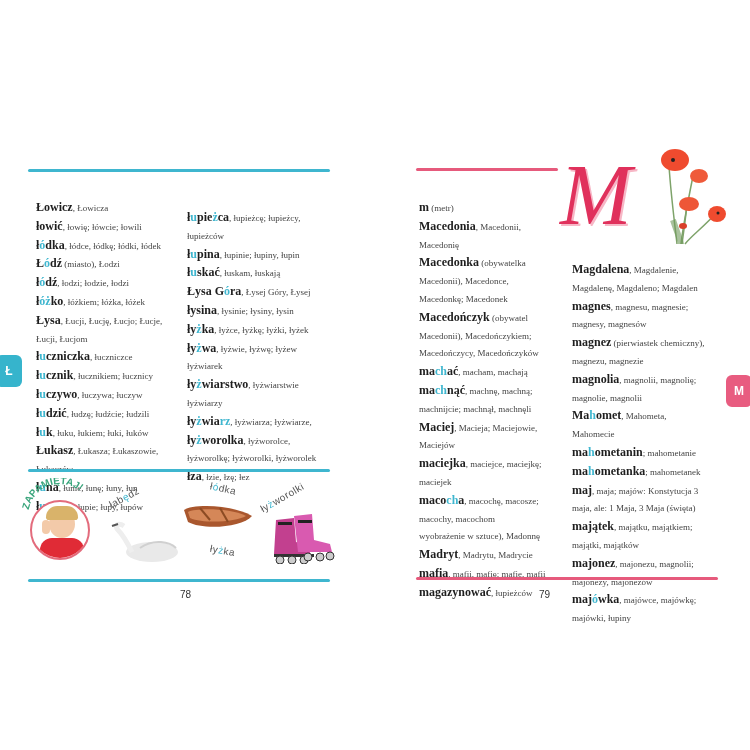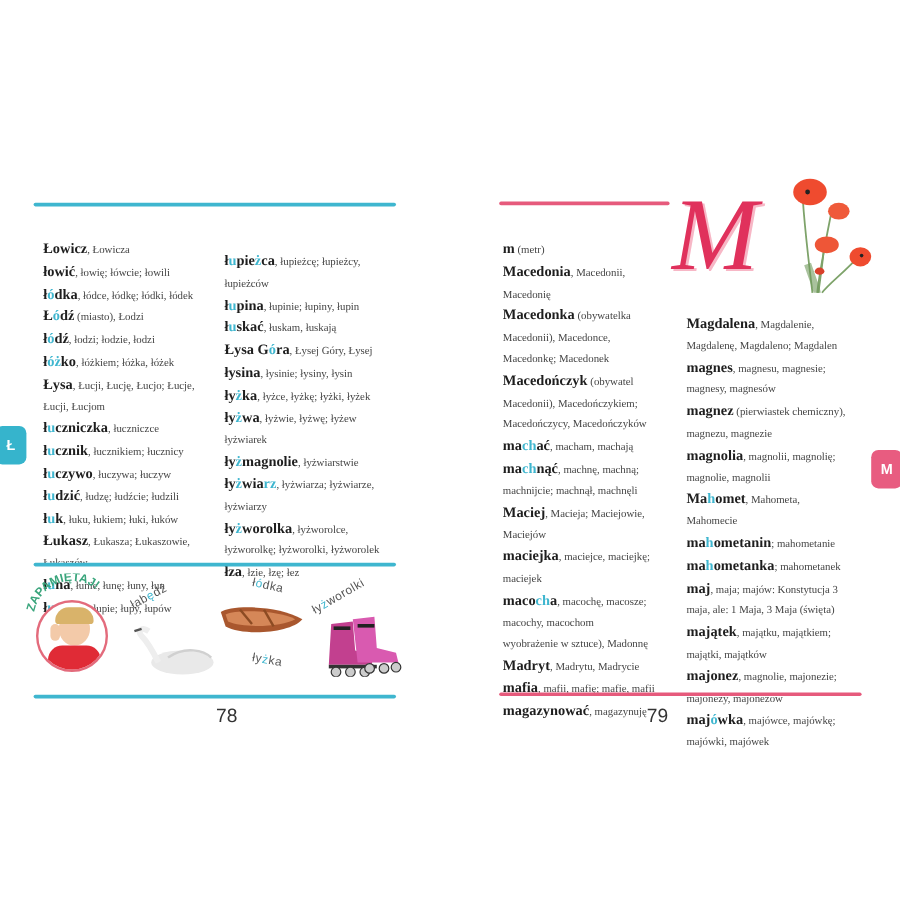--- a/index.html
+++ b/index.html
@@ -19,21 +19,21 @@
   .hw { font-weight: bold; font-size: 12px; color: #1e1e1e; }
   .hw .hl { color: #3fb6cf; }
   .forms { color: #444; font-size: 9px; }
 
   .tab { position: absolute; width: 26px; height: 32px; border-radius: 6px; color: #fff;
          font-family: "Liberation Sans", sans-serif; font-weight: bold; font-size: 12px;
          display: flex; align-items: center; justify-content: center; }
   .tab-blue { background: #36b4cc; left: -4px; top: 355px; }
   .tab-pink { background: #e85c80; right: -2px; top: 375px; }
 
-  .page-num { position: absolute; font-family: "Liberation Sans", sans-serif; font-size: 16px; color: #333; }
+  .page-num { position: absolute; font-family: "Liberation Sans", sans-serif; font-size: 10px; color: #333; }
 
   .big-letter { position: absolute; left: 185px; top: 152px; font-family: "Liberation Serif", serif;
                 font-size: 86px; color: #e0315c; font-style: italic; line-height: 1;
                 text-shadow: 2px 2px 0 #f7b7c6; }
 
   .label-rot { position: absolute; font-family: "Liberation Sans", sans-serif; font-size: 10px; color: #555; letter-spacing: 0.5px; }
   .label-rot .hl { color: #3fb6cf; }
 </style>
 </head>
 <body>
@@ -63,23 +63,23 @@
   <div class="col" id="l-col2" style="left:187px; top:190px; width:150px;font-family:Liberation Serif, serif;">
       <div class="entry-line"><span class="hw"><span>ł</span><span class="hl">u</span><span>pie</span><span class="hl">ż</span><span>ca</span></span><span class="forms">, łupieżcę; łupieżcy,</span></div>
       <div class="entry-line"><span class="forms">łupieżców</span></div>
       <div class="entry-line"><span class="hw"><span>ł</span><span class="hl">u</span><span>pina</span></span><span class="forms">, łupinie; łupiny, łupin</span></div>
       <div class="entry-line"><span class="hw"><span>ł</span><span class="hl">u</span><span>skać</span></span><span class="forms">, łuskam, łuskają</span></div>
       <div class="entry-line"><span class="hw"><span>Łysa G</span><span class="hl">ó</span><span>ra</span></span><span class="forms">, Łysej Góry, Łysej</span></div>
       <div class="entry-line"><span class="hw"><span>łysina</span></span><span class="forms">, łysinie; łysiny, łysin</span></div>
       <div class="entry-line"><span class="hw"><span>ły</span><span class="hl">ż</span><span>ka</span></span><span class="forms">, łyżce, łyżkę; łyżki, łyżek</span></div>
       <div class="entry-line"><span class="hw"><span>ły</span><span class="hl">ż</span><span>wa</span></span><span class="forms">, łyżwie, łyżwę; łyżew</span></div>
       <div class="entry-line"><span class="forms">łyżwiarek</span></div>
-      <div class="entry-line"><span class="hw"><span>ły</span><span class="hl">ż</span><span>magnolie</span></span><span class="forms">, łyżwiarstwie</span></div>
+      <div class="entry-line"><span class="hw"><span>ły</span><span class="hl">ż</span><span>wiarstwo</span></span><span class="forms">, łyżwiarstwie</span></div>
+      <div class="entry-line"><span class="forms">łyżwiarzy</span></div>
       <div class="entry-line"><span class="hw"><span>ły</span><span class="hl">ż</span><span>wia</span><span class="hl">rz</span></span><span class="forms">, łyżwiarza; łyżwiarze,</span></div>
-      <div class="entry-line"><span class="forms">łyżwiarzy</span></div>
       <div class="entry-line"><span class="hw"><span>ły</span><span class="hl">ż</span><span>worolka</span></span><span class="forms">, łyżworolce,</span></div>
       <div class="entry-line"><span class="forms">łyżworolkę; łyżworolki, łyżworolek</span></div>
       <div class="entry-line"><span class="hw"><span>łza</span></span><span class="forms">, łzie, łzę; łez</span></div>
     </div>
 
   <div class="tab tab-blue">
     <span>Ł</span>
   </div>
 
   <div class="rule rule-blue" style="left:28px; top:469px; width:302px;"></div>
@@ -179,43 +179,43 @@
       <div class="entry-line"><span class="forms">machnijcie; machnął, machnęli</span></div>
       <div class="entry-line"><span class="hw"><span>Maciej</span></span><span class="forms">, Macieja; Maciejowie,</span></div>
       <div class="entry-line"><span class="forms">Maciejów</span></div>
       <div class="entry-line"><span class="hw"><span>maciejka</span></span><span class="forms">, maciejce, maciejkę;</span></div>
       <div class="entry-line"><span class="forms">maciejek</span></div>
       <div class="entry-line"><span class="hw"><span>maco</span><span class="hl">ch</span><span>a</span></span><span class="forms">, macochę, macosze;</span></div>
       <div class="entry-line"><span class="forms">macochy, macochom</span></div>
       <div class="entry-line"><span class="forms">wyobrażenie w sztuce), Madonnę</span></div>
       <div class="entry-line"><span class="hw"><span>Madryt</span></span><span class="forms">, Madrytu, Madrycie</span></div>
       <div class="entry-line"><span class="hw"><span>mafia</span></span><span class="forms">, mafii, mafię; mafie, mafii</span></div>
-      <div class="entry-line"><span class="hw"><span>magazynować</span></span><span class="forms">, magazynuję</span></div>
+      <div class="entry-line"><span class="hw"><span>magazynować</span></span><span class="forms">, łupieżców</span></div>
     </div>
   <div class="col" id="r-col2" style="left:197px; top:242px; width:155px;">
       <div class="entry-line"><span class="hw"><span>Magdalena</span></span><span class="forms">, Magdalenie,</span></div>
       <div class="entry-line"><span class="forms">Magdalenę, Magdaleno; Magdalen</span></div>
       <div class="entry-line"><span class="hw"><span>magnes</span></span><span class="forms">, magnesu, magnesie;</span></div>
       <div class="entry-line"><span class="forms">magnesy, magnesów</span></div>
       <div class="entry-line"><span class="hw"><span>magnez</span></span><span class="forms"> (pierwiastek chemiczny),</span></div>
       <div class="entry-line"><span class="forms">magnezu, magnezie</span></div>
       <div class="entry-line"><span class="hw"><span>magnolia</span></span><span class="forms">, magnolii, magnolię;</span></div>
       <div class="entry-line"><span class="forms">magnolie, magnolii</span></div>
       <div class="entry-line"><span class="hw"><span>Ma</span><span class="hl">h</span><span>omet</span></span><span class="forms">, Mahometa,</span></div>
       <div class="entry-line"><span class="forms">Mahomecie</span></div>
       <div class="entry-line"><span class="hw"><span>ma</span><span class="hl">h</span><span>ometanin</span></span><span class="forms">; mahometanie</span></div>
       <div class="entry-line"><span class="hw"><span>ma</span><span class="hl">h</span><span>ometanka</span></span><span class="forms">; mahometanek</span></div>
       <div class="entry-line"><span class="hw"><span>maj</span></span><span class="forms">, maja; majów: Konstytucja 3</span></div>
       <div class="entry-line"><span class="forms">maja, ale: 1 Maja, 3 Maja (święta)</span></div>
       <div class="entry-line"><span class="hw"><span>majątek</span></span><span class="forms">, majątku, majątkiem;</span></div>
       <div class="entry-line"><span class="forms">majątki, majątków</span></div>
-      <div class="entry-line"><span class="hw"><span>majonez</span></span><span class="forms">, magnolie, majonezie;</span></div>
+      <div class="entry-line"><span class="hw"><span>majonez</span></span><span class="forms">, majonezu, magnolii;</span></div>
       <div class="entry-line"><span class="forms">majonezy, majonezów</span></div>
       <div class="entry-line"><span class="hw"><span>maj</span><span class="hl">ó</span><span>wka</span></span><span class="forms">, majówce, majówkę;</span></div>
-      <div class="entry-line"><span class="forms">majówki, majówek</span></div>
+      <div class="entry-line"><span class="forms">majówki, łupiny</span></div>
     </div>
 
   <div class="tab tab-pink">
     <span>M</span>
   </div>
 
   <div class="rule rule-pink" style="left:41px; top:577px; width:302px;"></div>
   <div class="page-num" style="left:164px; top:589px;">79</div>
 </div>
 

